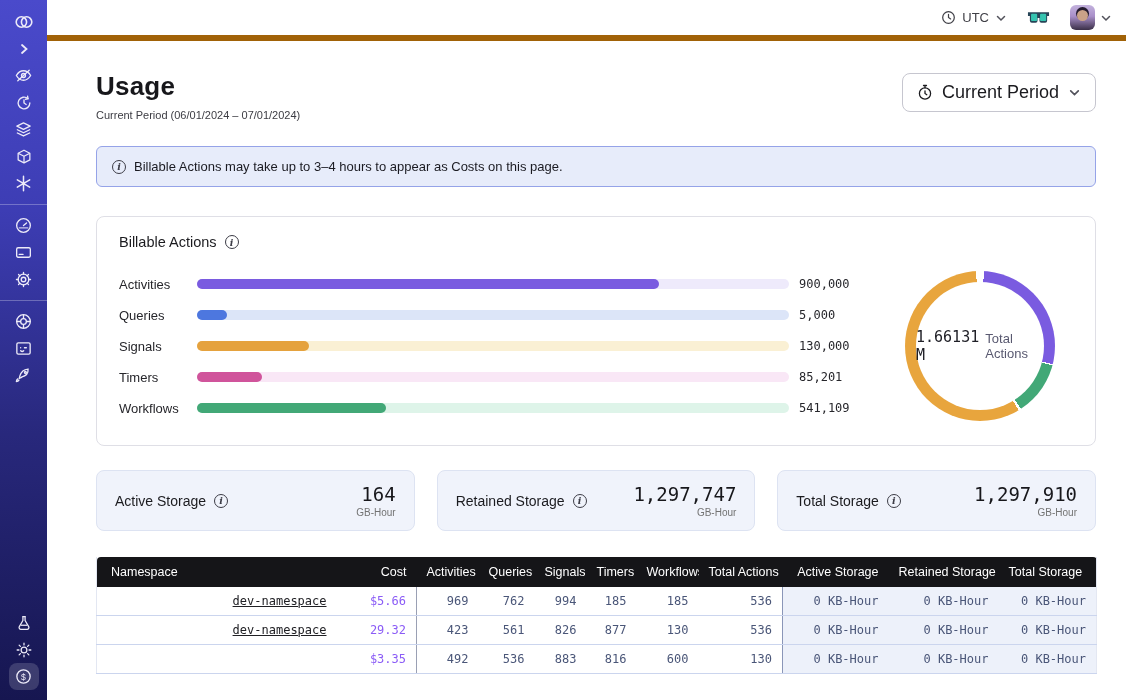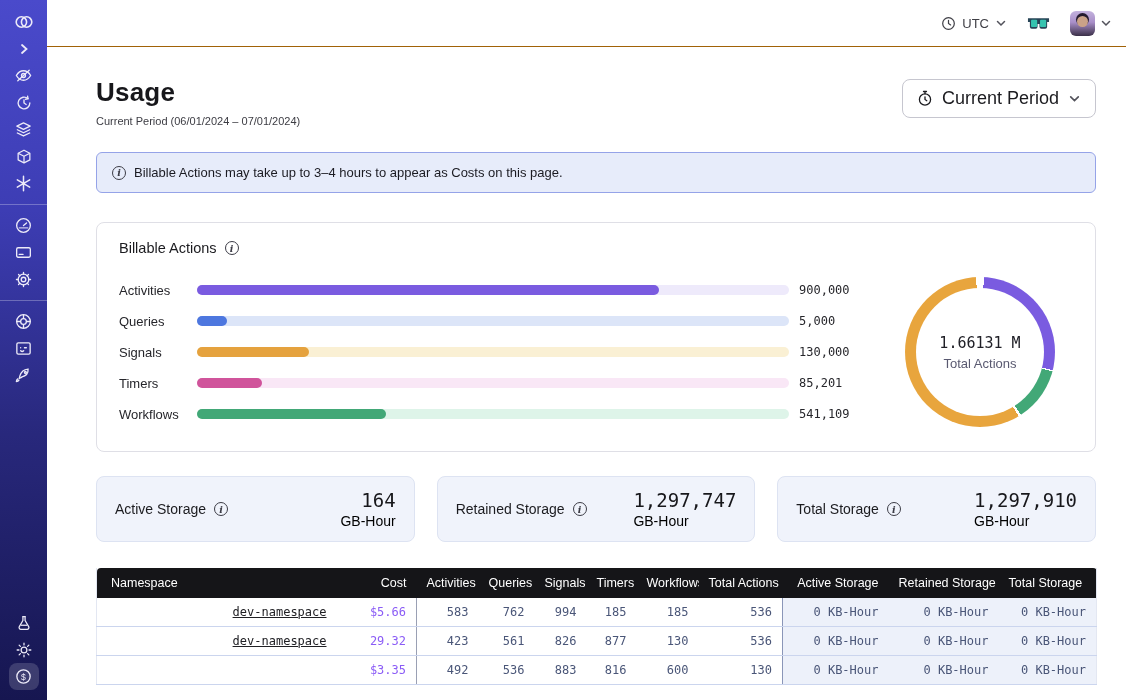--- a/index.html
+++ b/index.html
@@ -11,21 +11,21 @@
     background:linear-gradient(180deg,#4a4acb 0%,#3d3db4 30%,#28287c 62%,#161650 100%);
     display:flex; flex-direction:column; align-items:center; padding:8px 0 10px; }
   .side-icon { width:30px; height:27px; display:flex; align-items:center; justify-content:center;
     color:#eceaf8; flex:0 0 auto; cursor:pointer; }
   .side-icon svg { display:block; }
   .side-divider { width:47px; height:1px; background:rgba(255,255,255,.28); margin:7px 0; flex:0 0 auto; }
   .side-spacer { flex:1 1 auto; }
   .side-icon.active { background:rgba(255,255,255,.16); border-radius:8px; }
 
   
-  .topbar { margin-left:47px; height:47px; background:#fff; border-bottom:1px solid #a16207;
+  .topbar { margin-left:47px; height:41px; background:#fff; border-bottom:6px solid #a16207;
     display:flex; align-items:center; justify-content:flex-end; gap:20px; padding-right:14px; }
   .tz-select { display:flex; align-items:center; gap:6px; font-size:13px; color:#3f3f46; cursor:pointer; }
   .avatar-wrap { display:flex; align-items:center; gap:5px; cursor:pointer; }
   .avatar { width:25px; height:25px; border-radius:6px; overflow:hidden; position:relative;
     background:linear-gradient(180deg,#c3b2dd 0%,#a98fc9 45%,#3a2f47 100%); }
   .avatar::after { content:""; position:absolute; left:7px; top:5px; width:11px; height:11px;
     border-radius:50%; background:#caa288; box-shadow:0 -2px 0 1px #241b2e; }
   .chev { stroke:#52525b; }
 
   
@@ -54,31 +54,31 @@
   .chart-wrap { display:flex; align-items:center; margin-top:21px; }
   .bars { flex:1 1 auto; display:grid; grid-template-columns:68px 1fr 64px; column-gap:10px; row-gap:16px; align-items:center; }
   .bar-label { font-size:13px; color:#26262b; }
   .bar-track { height:10px; border-radius:5px; position:relative; }
   .bar-fill { position:absolute; left:0; top:0; height:10px; border-radius:5px; }
   .bar-value { font-family:"DejaVu Sans Mono", monospace; font-size:12px; color:#26262b; text-align:left; }
 
   .donut-box { flex:0 0 auto; width:150px; margin-left:42px; margin-right:18px; }
   .donut { width:150px; height:150px; border-radius:50%; position:relative; }
   .donut-hole { position:absolute; left:11px; top:11px; width:128px; height:128px; border-radius:50%;
-    background:#fff; display:flex; flex-direction:column; align-items:center; justify-content:center; gap:4px; }
+    background:#fff; display:flex; flex-direction:row; align-items:center; justify-content:center; gap:4px; }
   .donut-value { font-family:"DejaVu Sans Mono", monospace; font-size:15px; color:#202027; }
   .donut-label { font-size:13px; color:#595970; }
 
   
   .storage-row { margin-top:24px; display:flex; gap:22px; }
   .storage-card { flex:1 1 0; background:#f0f3fb; border:1px solid #dde3f2; border-radius:8px;
     padding:12px 18px; display:flex; justify-content:space-between; align-items:center; min-height:58px; }
   .storage-label { display:flex; align-items:center; gap:8px; font-size:14px; color:#1b1b1f; }
   .storage-num { font-family:"DejaVu Sans Mono", monospace; font-size:19px; color:#17171b; text-align:right; }
-  .storage-unit { font-size:14px; color:#000000; margin-top:2px; }
+  .storage-unit { font-size:10px; color:#737373; text-align:right; margin-top:2px; }
 
   
   .usage-table { margin-top:26px; width:100%; border-collapse:collapse; table-layout:fixed;
     border-left:1px solid #e3e7f2; border-right:1px solid #e3e7f2; }
   .usage-table thead th { background:#151518; color:#fff; font-size:12.5px; font-weight:500;
     padding:8px 10px; text-align:right; white-space:nowrap; overflow:hidden; }
   .usage-table thead th:first-child { text-align:left; padding-left:14px; border-top-left-radius:4px; }
   .usage-table thead th:last-child { border-top-right-radius:4px; padding-right:20px; }
   .usage-table tbody td { padding:7px 10px; font-family:"DejaVu Sans Mono", monospace; font-size:12px;
     text-align:right; border-bottom:1px solid #cbd5ee; white-space:nowrap; overflow:hidden; }
@@ -355,21 +355,21 @@
           <th>Total Actions</th>
           <th>Active Storage</th>
           <th>Retained Storage</th>
           <th>Total Storage</th>
         </tr>
       </thead>
     <tbody id="tbody">
         <tr>
           <td class="c-ns"><a href="#">dev-namespace</a></td>
           <td class="c-cost">$5.66</td>
-          <td class="c-num">583</td>
+          <td class="c-num">969</td>
           <td class="c-num">762</td>
           <td class="c-num">994</td>
           <td class="c-num">185</td>
           <td class="c-num">185</td>
           <td class="c-num">536</td>
           <td class="c-store c-store-first">0 KB-Hour</td>
           <td class="c-store">0 KB-Hour</td>
           <td class="c-store c-store-last">0 KB-Hour</td>
         </tr>
         <tr>

